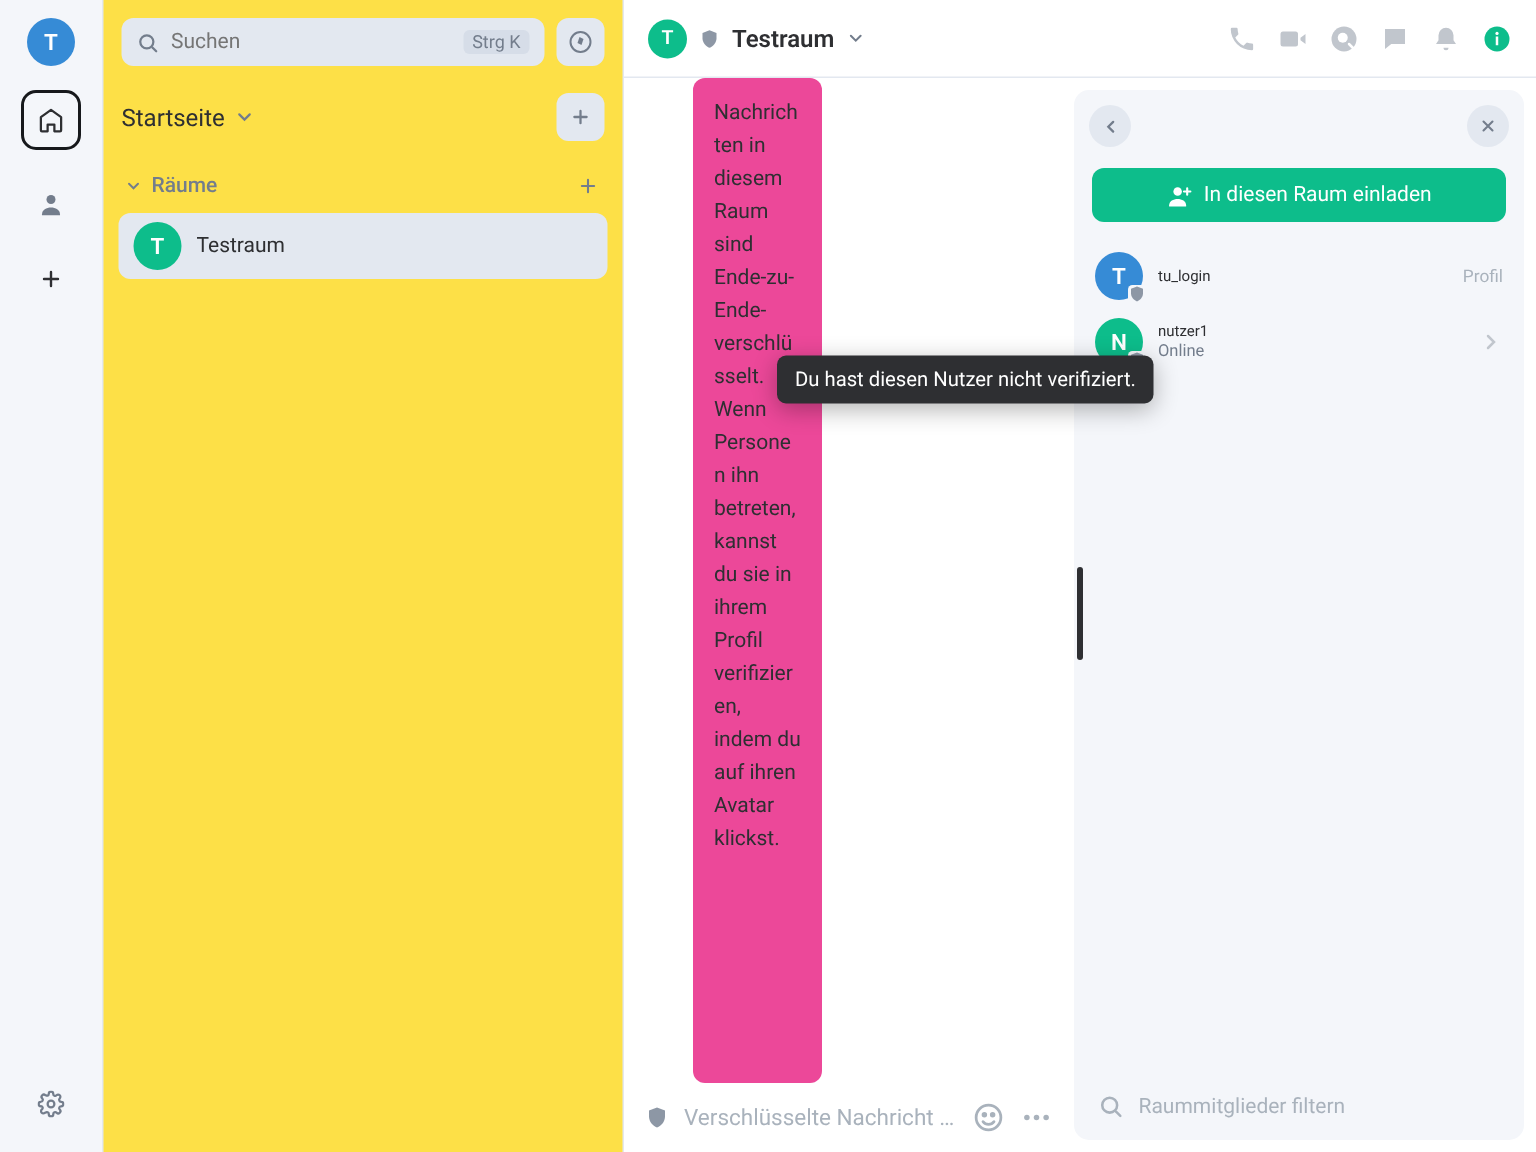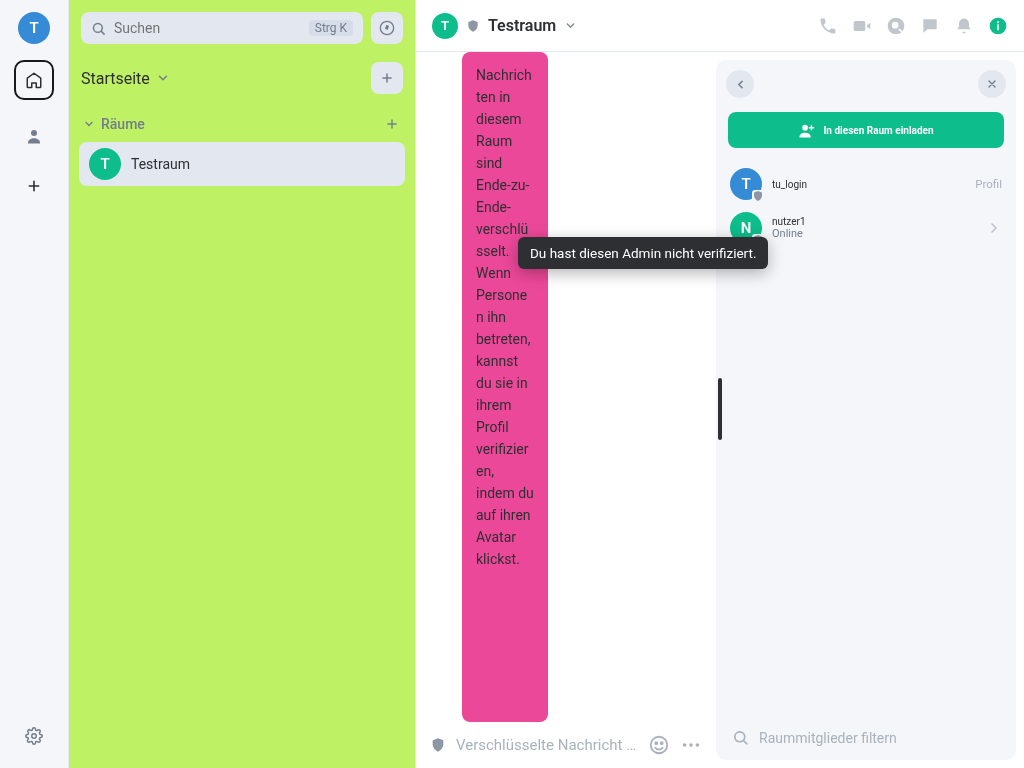--- a/index.html
+++ b/index.html
@@ -20,21 +20,21 @@
   .avatar-teal { background: #0DBD8B; }
   .rail-btn {
     width: 40px; height: 40px; border-radius: 10px; display: flex;
     align-items: center; justify-content: center; cursor: pointer; color: #737D8C;
   }
   .rail-btn.active { border: 2px solid #17191c; color: #2e2f32; }
   .rail-spacer { flex: 1; }
 
   
   .sidebar {
-    width: 348px; background: #bef264; border-right: 1px solid #e3e8f0;
+    width: 348px; background: #fde047; border-right: 1px solid #e3e8f0;
     display: flex; flex-direction: column; flex: none; border-left: 1px solid #e3e8f0;
   }
   .search-row { display: flex; align-items: center; gap: 8px; padding: 12px 12px 8px; }
   .search-box {
     flex: 1; background: #e3e8f0; border-radius: 8px; height: 32px;
     display: flex; align-items: center; padding: 0 10px; gap: 8px; color: #737D8C;
   }
   .search-box input {
     flex: 1; border: none; background: transparent; font-size: 14px; color: #2e2f32;
     outline: none;
@@ -107,21 +107,21 @@
   .panel-header {
     display: flex; align-items: center; justify-content: space-between; padding: 10px 10px;
   }
   .circ-btn {
     width: 28px; height: 28px; border-radius: 50%; background: #e3e8f0;
     display: flex; align-items: center; justify-content: center; color: #737D8C; cursor: pointer;
   }
   .invite-btn {
     margin: 4px 12px 14px; background: #0DBD8B; color: #fff; border-radius: 8px;
     height: 36px; display: flex; align-items: center; justify-content: center;
-    font-weight: 700; font-size: 10px; gap: 8px; cursor: pointer;
+    font-weight: 400; font-size: 14px; gap: 8px; cursor: pointer;
   }
   .member {
     display: flex; align-items: center; padding: 6px 14px; gap: 10px; cursor: pointer;
     position: relative;
   }
   .member .avatar-wrap { position: relative; }
   .member .small-shield {
     position: absolute; right: -2px; bottom: -2px; color: #8d97a5; background:#f4f6fa;
     border-radius: 3px; padding: 0;
   }
@@ -337,14 +337,14 @@
               <circle cx="11" cy="11" r="7"></circle>
               <path d="M21 21l-4-4"></path>
             </svg>
           <span>Raummitglieder filtern</span>
         </div>
       </div>
     </div>
   </div>
 </div>
 
-<div class="tooltip">Du hast diesen Admin nicht verifiziert.</div>
+<div class="tooltip">Du hast diesen Nutzer nicht verifiziert.</div>
 <div class="scroll-indicator"></div>
 
 </body></html>

